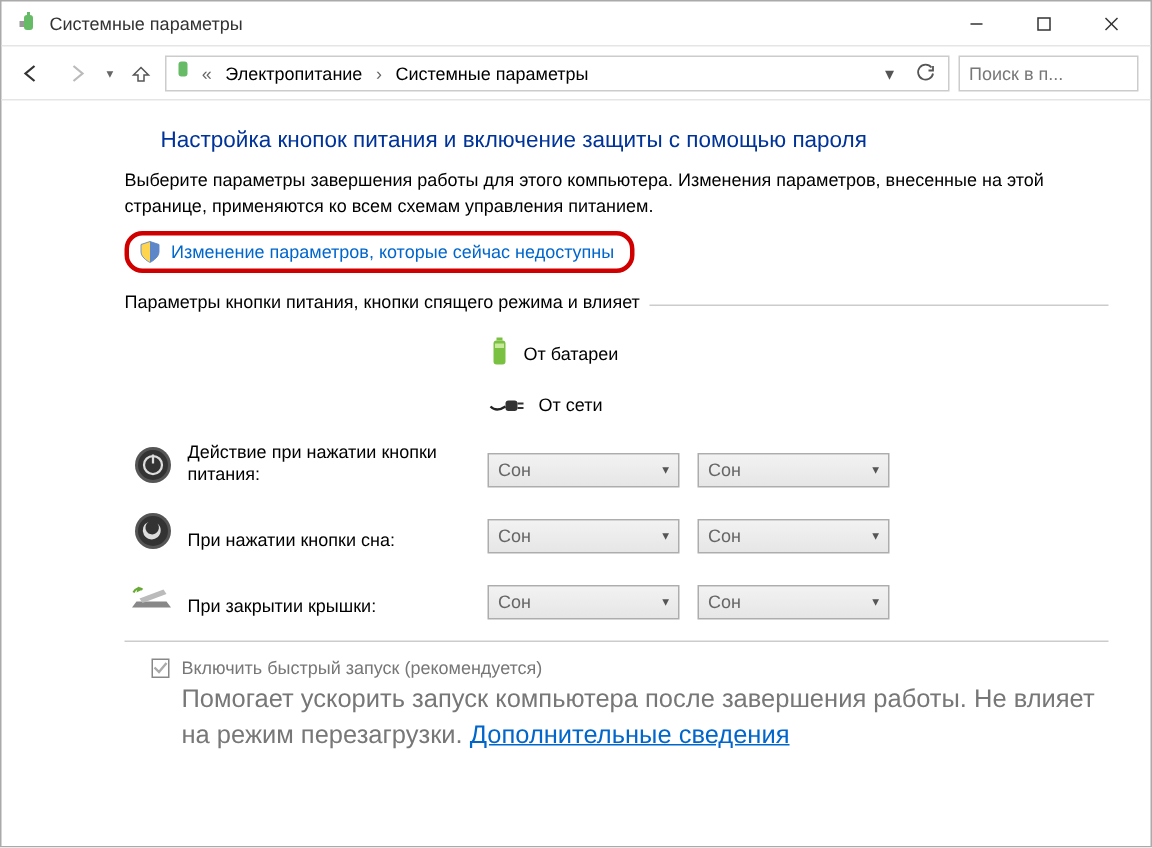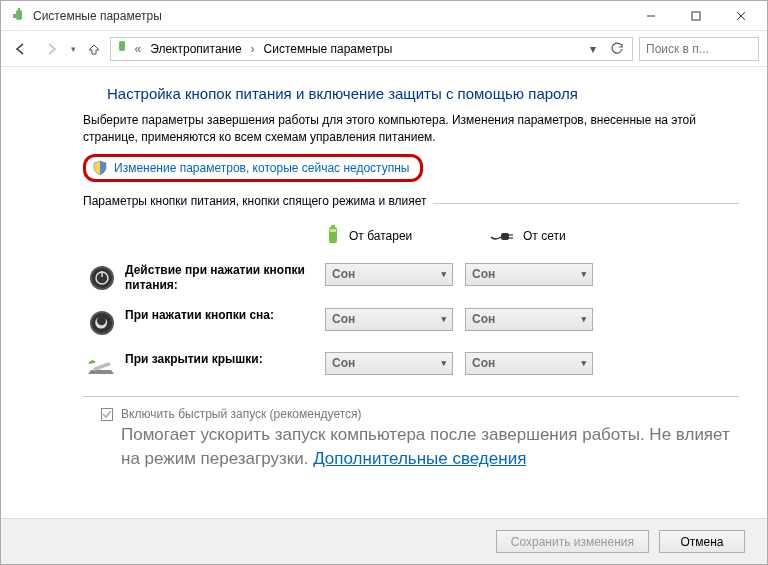--- a/index.html
+++ b/index.html
@@ -26,25 +26,25 @@
 .heading { color: #003399; font-size: 15px; font-weight: 400; margin-bottom: 10px; margin-left: 24px; }
 .body-text { font-size: 12px; color: #000; line-height: 1.4; margin-bottom: 8px; }
 .change-link-wrap { display: inline-flex; align-items: center; gap: 6px; border: 3px solid #d00000; border-radius: 12px; padding: 3px 10px 3px 6px; margin-bottom: 12px; }
 .shield-icon { width: 16px; height: 16px; }
 .link { color: #0066cc; font-size: 12px; }
 
 .group-label { font-size: 12px; color: #000; margin-bottom: 6px; }
 .fieldset-row { display: flex; align-items: center; gap: 6px; margin-bottom: 10px; }
 .fieldset-row hr { flex: 1; border: none; border-top: 1px solid #ccc; }
 
-.power-headers { display: flex; margin-left: 242px; gap: 12px; margin-bottom: 14px; }
+.power-headers { display: flex; margin-left: 242px; gap: 12px; margin-bottom: 14px; flex-direction: column; }
 .ph-col { width: 152px; display: flex; align-items: center; gap: 8px; }
 .ph-col .lbl { font-size: 12px; }
 
-.cfg-row { display: flex; align-items: flex-start; margin-bottom: 14px; font-weight: bold; }
+.cfg-row { display: flex; align-items: flex-end; margin-bottom: 14px; }
 .cfg-icon { width: 30px; height: 30px; margin-left: 4px; margin-right: 8px; display: flex; align-items: center; justify-content: center; }
 .cfg-label { width: 200px; font-size: 12px; line-height: 1.3; }
 .combo { width: 128px; height: 23px; border: 1px solid #adadad; background: linear-gradient(#f2f2f2,#e6e6e6); display: flex; align-items: center; justify-content: space-between; padding: 0 6px; font-size: 12px; color: #666; margin-right: 12px; }
 .combo .arr { font-size: 9px; color: #555; }
 
 .chk-row { display: flex; align-items: flex-start; gap: 8px; margin: 6px 0 0 18px; }
 .chk { width: 13px; height: 13px; border: 1px solid #888; background: #fff; display: inline-flex; align-items: center; justify-content: center; margin-top: 1px; }
 .chk svg { width: 10px; height: 10px; }
 .chk-body .t1 { font-size: 12px; color: #777; }
 .chk-body .t2 { font-size: 17px; color: #777; margin-top: 2px; line-height: 1.4; }
@@ -238,18 +238,14 @@
             <path d="M1 5 L4 8 L9 2" fill="none" stroke="#aaa" stroke-width="1.6"></path>
           </svg>
         </span>
       <div class="chk-body">
         <div class="t1">Включить быстрый запуск (рекомендуется)</div>
         <div class="t2"><span>Помогает ускорить запуск компьютера после завершения работы. Не влияет на режим перезагрузки. </span><a>Дополнительные сведения</a></div>
       </div>
     </div>
   </div>
 
-  <div class="footer">
-    <div class="btn disabled">Сохранить изменения</div>
-    <div class="btn">Отмена</div>
-  </div>
 
 </div>
 
 </body></html>

